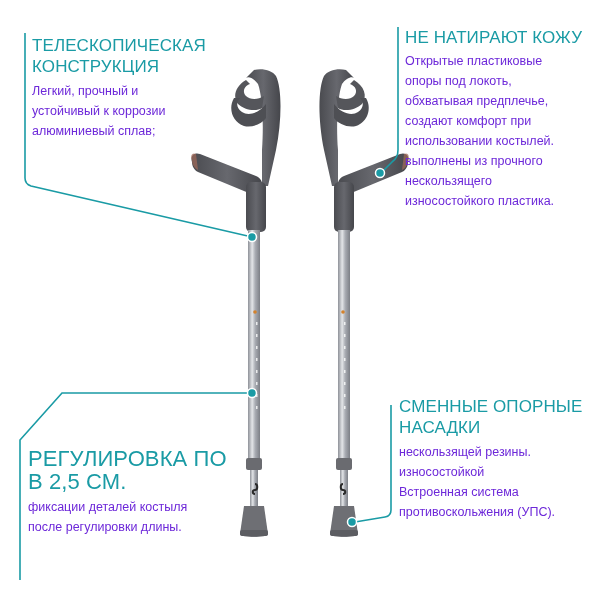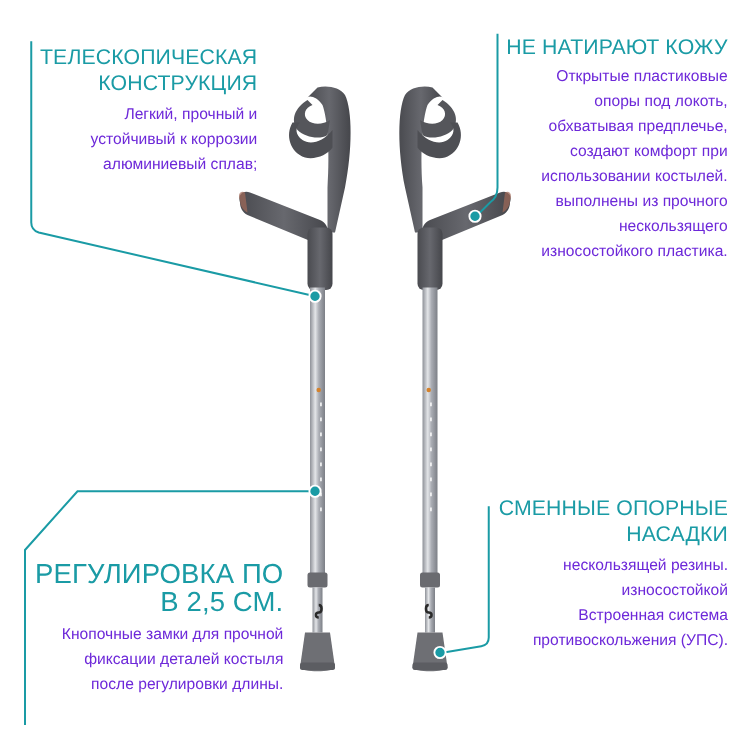--- a/index.html
+++ b/index.html
@@ -8,21 +8,21 @@
       font-family: "Liberation Sans", "DejaVu Sans", sans-serif;
     }
     .block { position: absolute; }
     .title {
       color: #1a9ba5; font-weight: 400; font-size: 17px; line-height: 21px;
       letter-spacing: 0.1px; margin: 0;
     }
     .desc {
       color: #6d28d9; font-size: 12.5px; line-height: 20px; margin-top: 4px;
     }
-    .title .line, .desc .line { display: block; white-space: nowrap; text-align: right; }
+    .title .line, .desc .line { display: block; white-space: nowrap; }
     svg.overlay { position: absolute; left: 0; top: 0; }
   </style>
 </head>
 <body>
 
 <svg class="overlay" width="600" height="600" viewBox="0 0 600 600">
   <defs>
     <linearGradient id="metal" x1="0" x2="1" y1="0" y2="0">
       <stop offset="0" stop-color="#8e9198"></stop>
       <stop offset="0.35" stop-color="#e3e5e8"></stop>
@@ -140,21 +140,20 @@
     <span class="line">износостойкого пластика.</span>
   </div>
 </div>
 
 <div class="block" style="left:28px; top:447px;">
   <div class="title" style="font-size:22px; line-height:23px;">
     <span class="line">РЕГУЛИРОВКА ПО</span>
     <span class="line">В 2,5 СМ.</span>
   </div>
   <div class="desc">
-    <span class="line">Кнопочные замки для прочной</span>
     <span class="line">фиксации деталей костыля</span>
     <span class="line">после регулировки длины.</span>
   </div>
 </div>
 
 <div class="block" style="left:399px; top:396px;">
   <div class="title">
     <span class="line">СМЕННЫЕ ОПОРНЫЕ</span>
     <span class="line">НАСАДКИ</span>
   </div>

